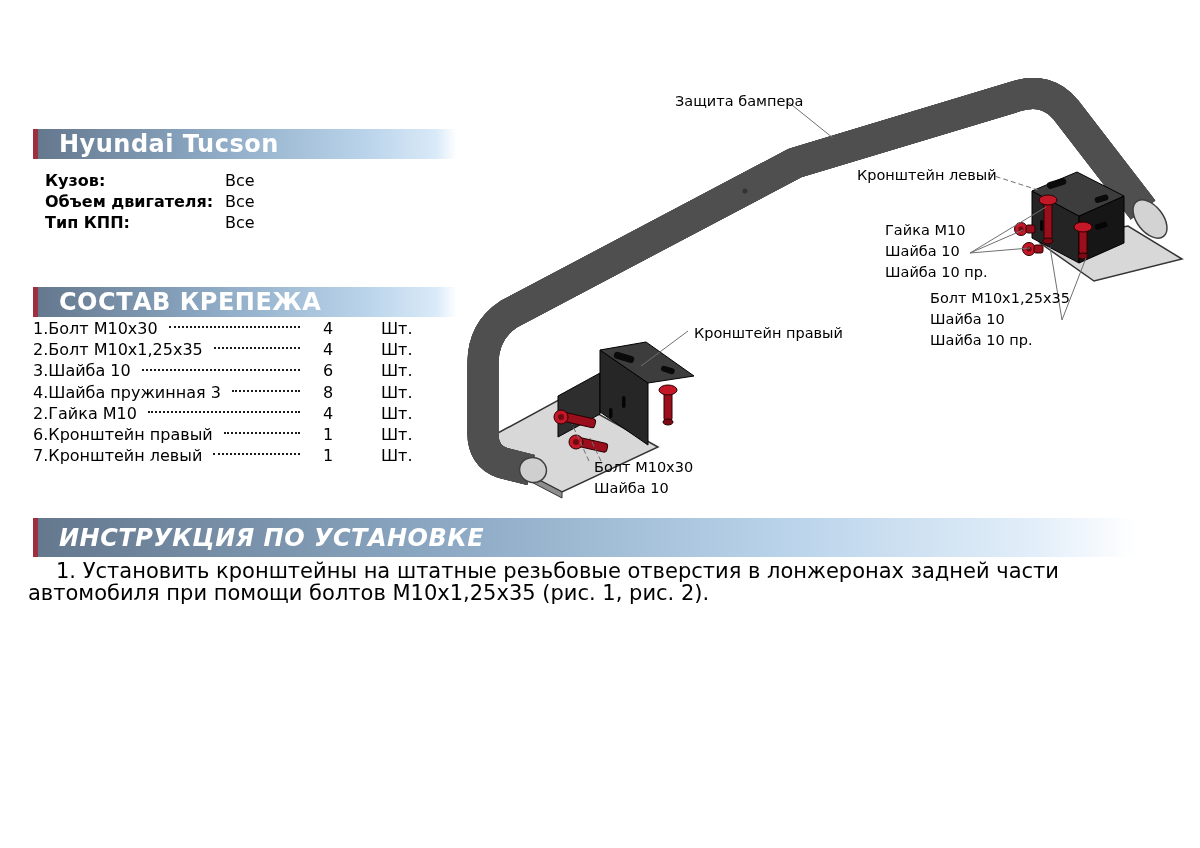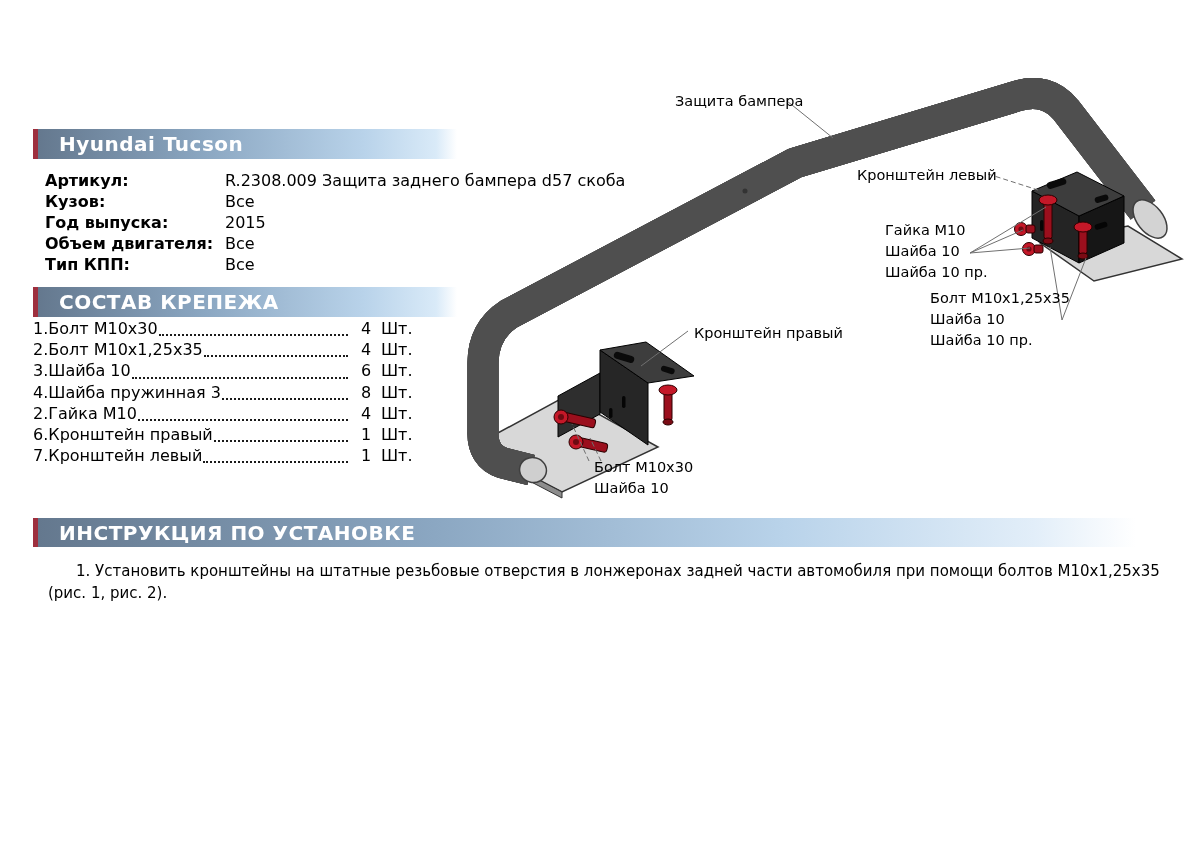--- a/index.html
+++ b/index.html
@@ -7,64 +7,56 @@
        font-family:"DejaVu Sans","Liberation Sans",sans-serif;color:#000;}
 
   .section-bar{position:absolute;left:33px;height:30px;
 0    border-left:5px solid #9e2f3e;box-sizing:border-box;
        display:flex;align-items:center;}
   .section-bar{border-left:5px solid #9e2f3e;}
   .bar-grad-short{width:424px;
     background:linear-gradient(90deg,#64788e 0%,#8ba7c2 40%,#b9d3ea 78%,#d9eaf8 95%,#ffffff 100%);}
   .bar-grad-long{width:1137px;
     background:linear-gradient(90deg,#64788e 0%,#8ba7c2 35%,#b9d3ea 66%,#e2eef9 88%,#ffffff 97%);}
-  .bar-title{color:#fff;font-weight:bold;font-size:20px;letter-spacing:.5px;
+  .bar-title{color:#fff;font-weight:bold;font-size:24px;letter-spacing:.5px;
        padding-left:21px;white-space:nowrap;}
 
   .info-table{position:absolute;left:45px;top:170px;font-size:16px;line-height:21px;}
   .info-row{display:flex;}
   .info-label{font-weight:bold;width:180px;white-space:nowrap;}
   .info-value{white-space:nowrap;}
 
   .hw-list{position:absolute;left:33px;top:318px;width:386px;
        font-size:16px;line-height:21.2px;}
-  .hw-row{display:flex;align-items:flex-end;}
+  .hw-row{display:flex;align-items:center;gap:10px;}
   .hw-name{white-space:nowrap;}
   .hw-dots{flex:1;border-bottom:2px dotted #1a1a1a;margin:0 3px 3px 1px;min-width:8px;}
   .hw-qty{width:30px;text-align:center;flex:none;}
-  .hw-unit{width:38px;flex:none;}
-
-  .instructions{position:absolute;left:48px;top:561px;width:1142px;
-       font-size:15px;line-height:21.6px;}
+  .hw-unit{width:38px;flex:none;margin-left:28px;}
+
+  .instructions{position:absolute;left:28px;top:561px;width:1142px;
+       font-size:21px;line-height:21.6px;}
   .instructions p{margin:0;text-indent:28px;}
 
   .diagram{position:absolute;left:440px;top:55px;width:760px;height:465px;}
   svg text{font-family:"DejaVu Sans","Liberation Sans",sans-serif;font-size:14.5px;fill:#000;}
   .leader{stroke:#707070;stroke-width:1;fill:none;}
   .leader-dash{stroke:#707070;stroke-width:1;fill:none;stroke-dasharray:5 3;}
 </style>
 </head>
 <body>
 
 <div class="section-bar bar-grad-short" style="top:129px;">
   <span class="bar-title">Hyundai Tucson</span>
 </div>
 
 <div class="info-table">
   <div class="info-row">
-    <span class="info-label">Артикул:</span>
-    <span class="info-value">R.2308.009 Защита заднего бампера d57 скоба</span>
-  </div>
-  <div class="info-row">
     <span class="info-label">Кузов:</span>
     <span class="info-value">Все</span>
-  </div>
-  <div class="info-row">
-    <span class="info-label">Год выпуска:</span>
-    <span class="info-value">2015</span>
   </div>
   <div class="info-row">
     <span class="info-label">Объем двигателя:</span>
     <span class="info-value">Все</span>
   </div>
   <div class="info-row">
     <span class="info-label">Тип КПП:</span>
     <span class="info-value">Все</span>
   </div>
 </div>
@@ -111,21 +103,21 @@
     <span class="hw-unit">Шт.</span>
   </div>
   <div class="hw-row">
     <span class="hw-name">7.Кронштейн левый</span>
     <span class="hw-dots"></span>
     <span class="hw-qty">1</span>
     <span class="hw-unit">Шт.</span>
   </div>
 </div>
 
-<div class="section-bar bar-grad-long" style="top:518px;height:29px;">
+<div class="section-bar bar-grad-long" style="top:518px;height:39px;font-style:italic;">
   <span class="bar-title">ИНСТРУКЦИЯ ПО УСТАНОВКЕ</span>
 </div>
 
 <div class="instructions">
   <p>1. Установить кронштейны на штатные резьбовые отверстия в лонжеронах задней части автомобиля при помощи болтов М10х1,25х35 (рис. 1, рис. 2).</p>
 </div>
 
 <svg class="diagram" viewBox="440 55 760 465">
 
   <g>

